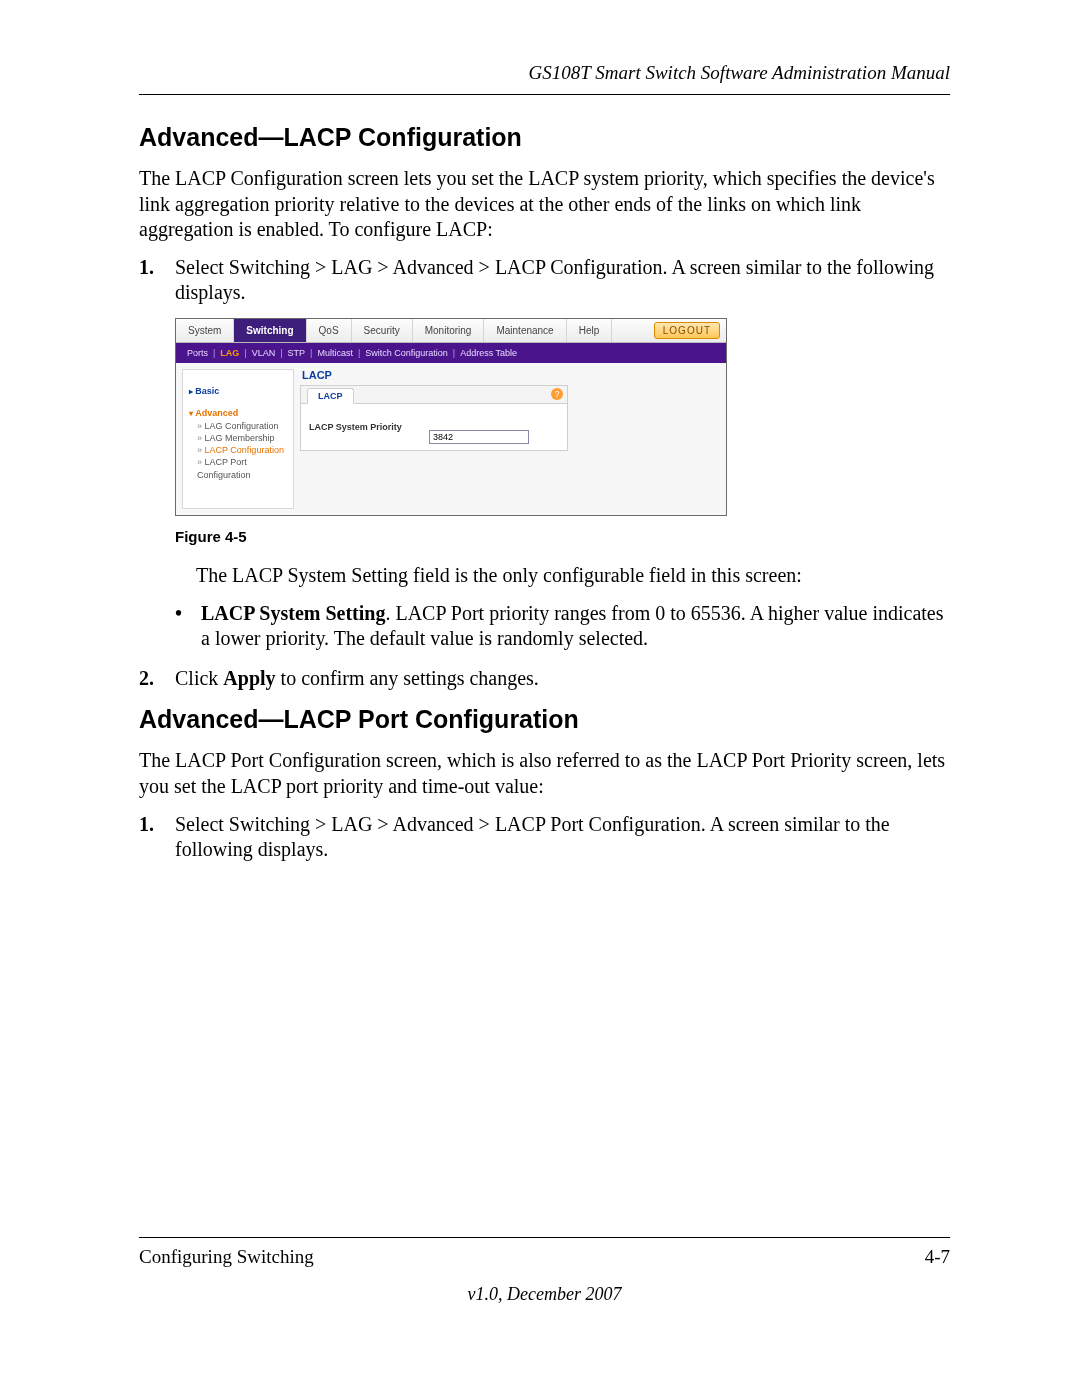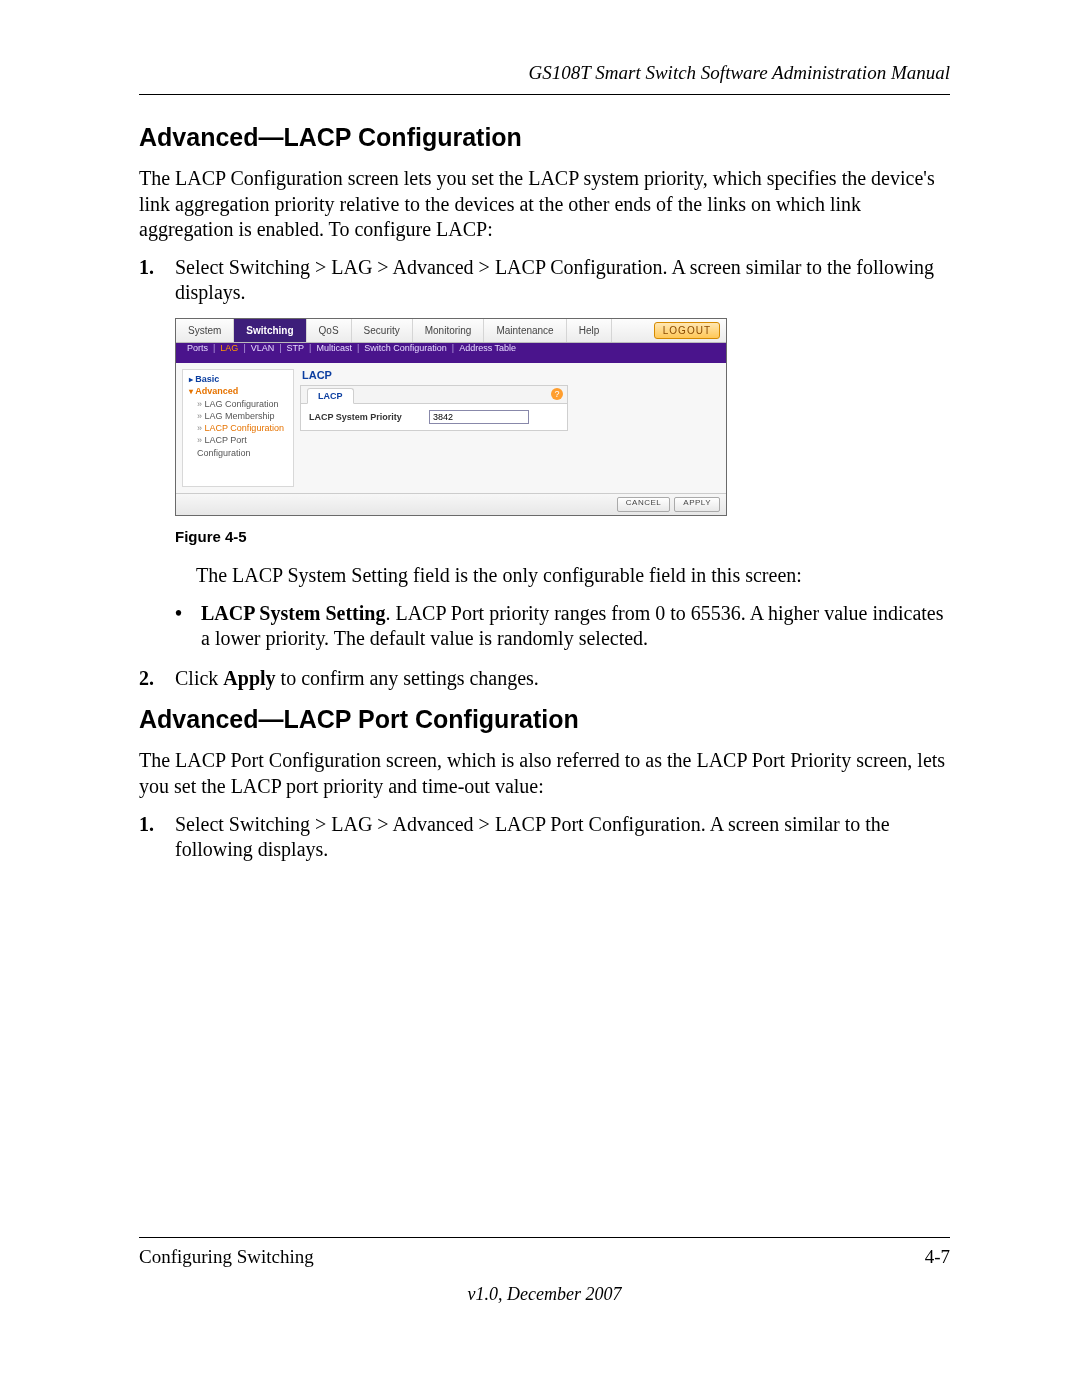--- a/index.html
+++ b/index.html
@@ -23,44 +23,44 @@
   .footer .rule2 { border: none; border-top: 1.5px solid #000; margin-bottom: 8px; }
   .footer-row { display: flex; justify-content: space-between; font-size: 19px; }
   .version { text-align: center; font-style: italic; font-size: 18px; margin-top: 16px; }
 
   
   .figure { width: 552px; height: 198px; margin: 10px 0 8px 36px; border: 1px solid #6a6a6a; background: #22c55e; font-family: Arial, Helvetica, sans-serif; font-size: 10px; color: #333; display: flex; flex-direction: column; }
   .tabbar { height: 24px; background: linear-gradient(#fdfdfd,#ececec); border-bottom: 1px solid #bbb; display: flex; align-items: stretch; position: relative; }
   .tab { padding: 0 12px; display: flex; align-items: center; border-right: 1px solid #d5d5d5; color: #444; cursor: pointer; }
   .tab.active { background: #3d1e7a; color: #fff; font-weight: bold; }
   .logout { position: absolute; right: 6px; top: 3px; height: 17px; padding: 0 8px; border: 1px solid #d58a00; border-radius: 3px; background: linear-gradient(#ffe7b3,#ffc858); color: #8a4a00; font-size: 10px; letter-spacing: 1px; display: flex; align-items: center; cursor: pointer; }
-  .subnav { height: 20px; background: #4a148c; color: #e6d9ff; display: flex; align-items: flex-start; padding: 0 8px; font-size: 9px; }
+  .subnav { height: 20px; background: #4a148c; color: #e6d9ff; display: flex; align-items: center; padding: 0 8px; font-size: 9px; }
   .subnav span { margin: 0 3px; cursor: pointer; }
   .subnav .sep { color: #b79edf; margin: 0 2px; }
-  .subnav .sel { color: #ff9800; font-weight: normal; }
+  .subnav .sel { color: #ff9800; font-weight: bold; }
   .workarea { flex: 1; display: flex; background: #f7f7f7; position: relative; }
   .side { width: 112px; background: #fff; border: 1px solid #d8d8d8; margin: 6px; padding: 4px 6px; font-size: 9px; }
-  .side .grp { color: #0b3ea0; font-weight: bold; margin-bottom: 2px; cursor: pointer; }
+  .side .grp { color: #0b3ea0; font-weight: bold; margin-bottom: 2px; cursor: pointer; margin-top: 12px; }
   .side .grp.open { color: #e67300; }
   .side .grp::before { content: "▸ "; font-size: 8px; }
   .side .grp.open::before { content: "▾ "; }
   .side .item { color: #555; margin-left: 8px; line-height: 1.35; cursor: pointer; }
   .side .item::before { content: "» "; color: #888; }
   .side .item.sel { color: #e67300; }
   .main { flex: 1; margin: 6px 6px 6px 0; }
   .panel-title { color: #0b3ea0; font-weight: bold; font-size: 11px; margin: 0 0 4px 2px; }
   .panel { border: 1px solid #cfcfcf; background: #fff; width: 268px; }
   .panel-tab-row { display: flex; align-items: flex-end; height: 18px; background: #f4f4f4; border-bottom: 1px solid #cfcfcf; position: relative; }
   .panel-tab { margin-left: 6px; padding: 2px 10px; background: #fff; border: 1px solid #cfcfcf; border-bottom: 1px solid #fff; border-radius: 3px 3px 0 0; color: #0b3ea0; font-weight: bold; font-size: 9px; position: relative; top: 1px; }
   .help-ico { position: absolute; right: 4px; top: 2px; width: 12px; height: 12px; border-radius: 50%; background: #ff9e2e; color: #fff; font-size: 9px; text-align: center; line-height: 12px; cursor: pointer; }
   .panel-body { padding: 4px; }
   .panel-body table { width: 100%; border-collapse: collapse; }
   .panel-body td { font-size: 9px; padding: 2px 4px; }
   .panel-body td.label { font-weight: bold; width: 120px; color: #333; }
-  .inp { width: 100px; height: 14px; border: 1px solid #88a; font-size: 9px; padding: 0 3px; }
+  .inp { width: 100px; height: 14px; border: 1px solid #88a; font-size: 9px; padding: 0 3px; margin-top: 20px; }
   .btnbar { height: 22px; background: linear-gradient(#f7f7f7,#e7e7e7); border-top: 1px solid #ccc; display: flex; justify-content: flex-end; align-items: center; padding: 0 6px; gap: 4px; }
   .btn { height: 15px; padding: 0 8px; font-size: 8px; border: 1px solid #aaa; background: linear-gradient(#fff,#e8e8e8); border-radius: 2px; color: #444; letter-spacing: 0.5px; cursor: pointer; }
 </style>
 </head>
 <body>
 <div class="page">
 
   <div class="running-head">GS108T Smart Switch Software Administration Manual</div>
   <hr class="rule">
 
@@ -122,24 +122,20 @@
                   <tr>
               <td class="label">LACP System Priority</td>
               <td><input class="inp" value="3842" style=""></td>
             </tr>
                 </tbody>
               </table>
           </div>
         </div>
       </div>
     </div>
-    <div class="btnbar">
-      <div class="btn">CANCEL</div>
-      <div class="btn">APPLY</div>
-    </div>
   </div>
 
   <div class="fig-caption">Figure 4-5</div>
 
   <p class="body" style="margin-left:57px;">The LACP System Setting field is the only configurable field in this screen:</p>
 
   <ul class="bullets">
     <li>
       <span class="bold">LACP System Setting</span><span>. LACP Port priority ranges from 0 to 65536. A higher value indicates a lower priority. The default value is randomly selected.</span>
     </li>

